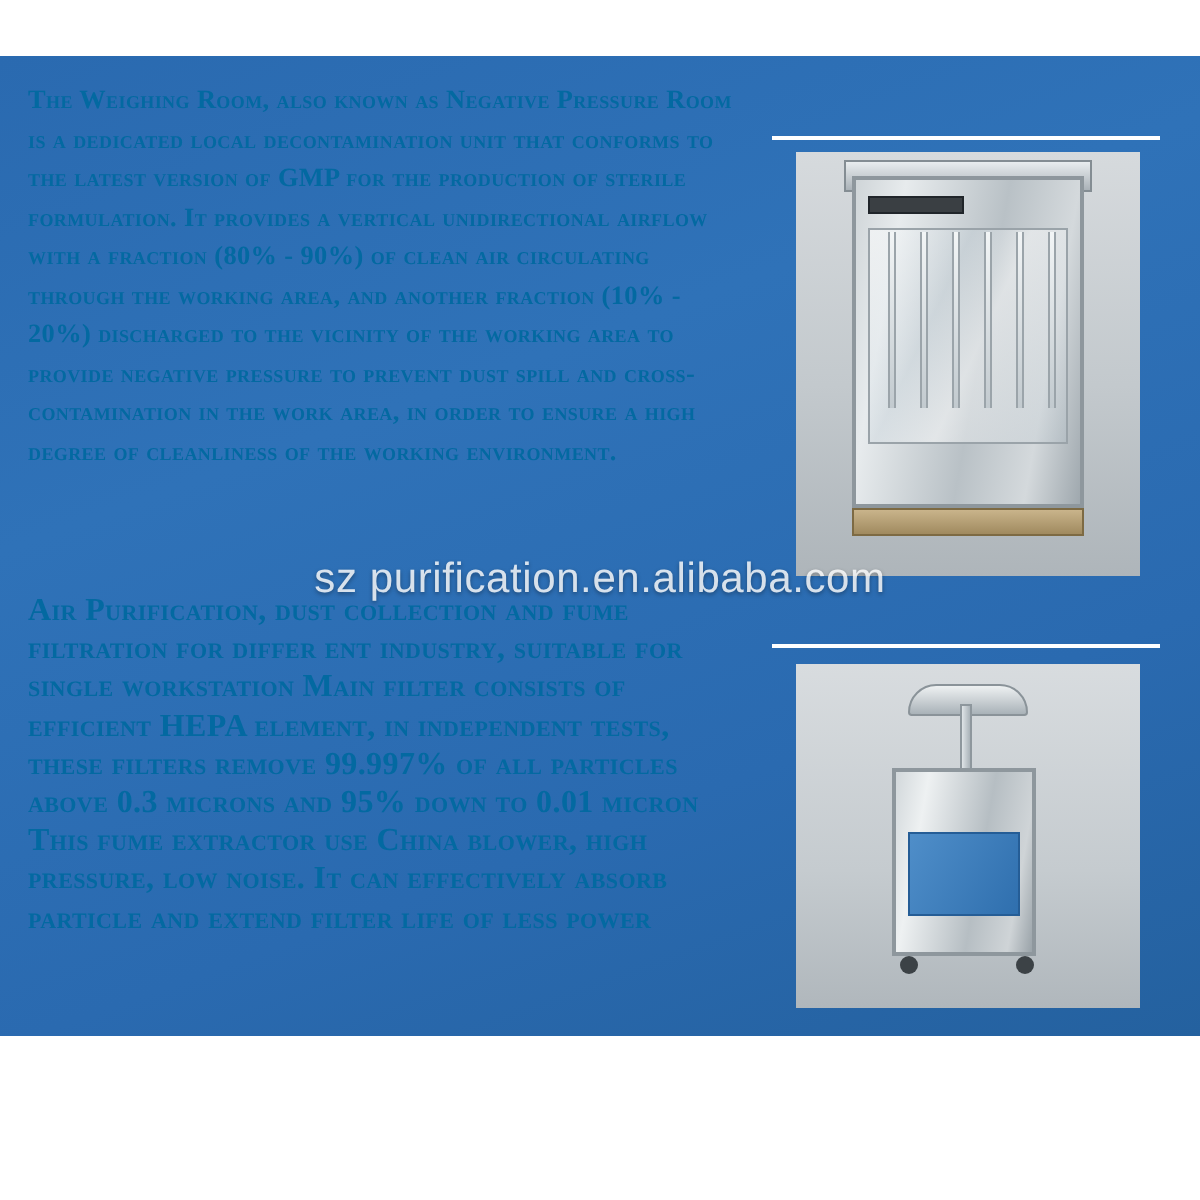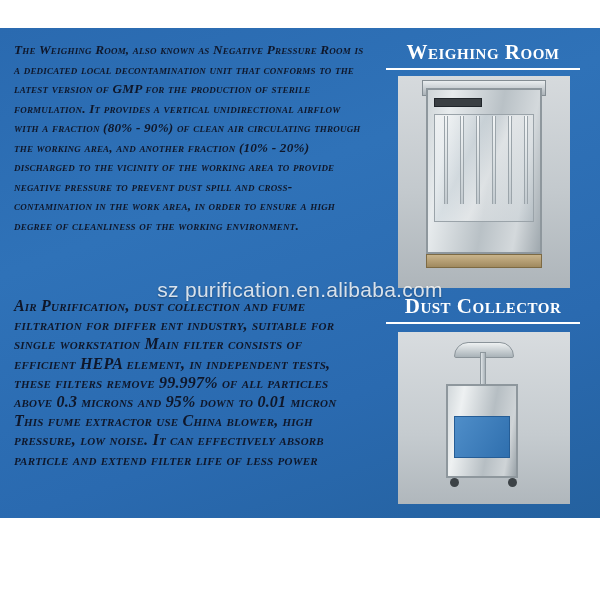--- a/index.html
+++ b/index.html
@@ -35,24 +35,23 @@
   }
   .white-bottom {
     position: absolute;
     left: 0; top: 518px; width: 600px; height: 82px;
     background: #ffffff;
   }
 
   
   .text-block {
     position: absolute;
-    color: #0f172a;
+    color: #0369a1;
     font-family: "Liberation Serif", serif;
     font-variant: small-caps;
-    font-style: italic;
     font-weight: bold;
     letter-spacing: 0.2px;
   }
   #weighing-text {
     left: 14px;
     top: 40px;
     width: 352px;
     font-size: 13.2px;
     line-height: 19.5px;
   }
@@ -254,40 +253,38 @@
 <body>
 
 <div id="page">
 
   <div class="white-top"></div>
   <div class="white-bottom"></div>
   <div class="blue-panel"></div>
 
   <div class="text-block" id="weighing-text">The Weighing Room, also known as Negative Pressure Room is a dedicated local decontamination unit that conforms to the latest version of GMP for the production of sterile formulation. It provides a vertical unidirectional airflow with a fraction (80% - 90%) of clean air circulating through the working area, and another fraction (10% - 20%) discharged to the vicinity of the working area to provide negative pressure to prevent dust spill and cross-contamination in the work area, in order to ensure a high degree of cleanliness of the working environment.</div>
 
-  <div class="heading" id="weighing-heading">Weighing Room</div>
   <div class="heading-underline" id="weighing-underline"></div>
 
   <div class="photo" id="weighing-photo">
     <div class="wr-tophood"></div>
     <div class="wr-cabinet"></div>
     <div class="wr-panel-strip"></div>
     <div class="wr-glass"></div>
     <div class="wr-tube" style="left:46px;"></div>
     <div class="wr-tube" style="left:62px;"></div>
     <div class="wr-tube" style="left:78px;"></div>
     <div class="wr-tube" style="left:94px;"></div>
     <div class="wr-tube" style="left:110px;"></div>
     <div class="wr-tube" style="left:126px;"></div>
     <div class="wr-legs"></div>
   </div>
 
   <div class="text-block" id="dust-text">Air Purification, dust collection and fume filtration for differ ent industry, suitable for single workstation Main filter consists of efficient HEPA element, in independent tests, these filters remove 99.997% of all particles above 0.3 microns and 95% down to 0.01 micron This fume extractor use China blower, high pressure, low noise. It can effectively absorb particle and extend filter life of less power</div>
 
-  <div class="heading" id="dust-heading">Dust Collector</div>
   <div class="heading-underline" id="dust-underline"></div>
 
   <div class="photo" id="dust-photo">
     <div class="dc-hood"></div>
     <div class="dc-arm"></div>
     <div class="dc-body"></div>
     <div class="dc-door"></div>
     <div class="dc-caster" style="left:52px;"></div>
     <div class="dc-caster" style="left:110px;"></div>
   </div>

